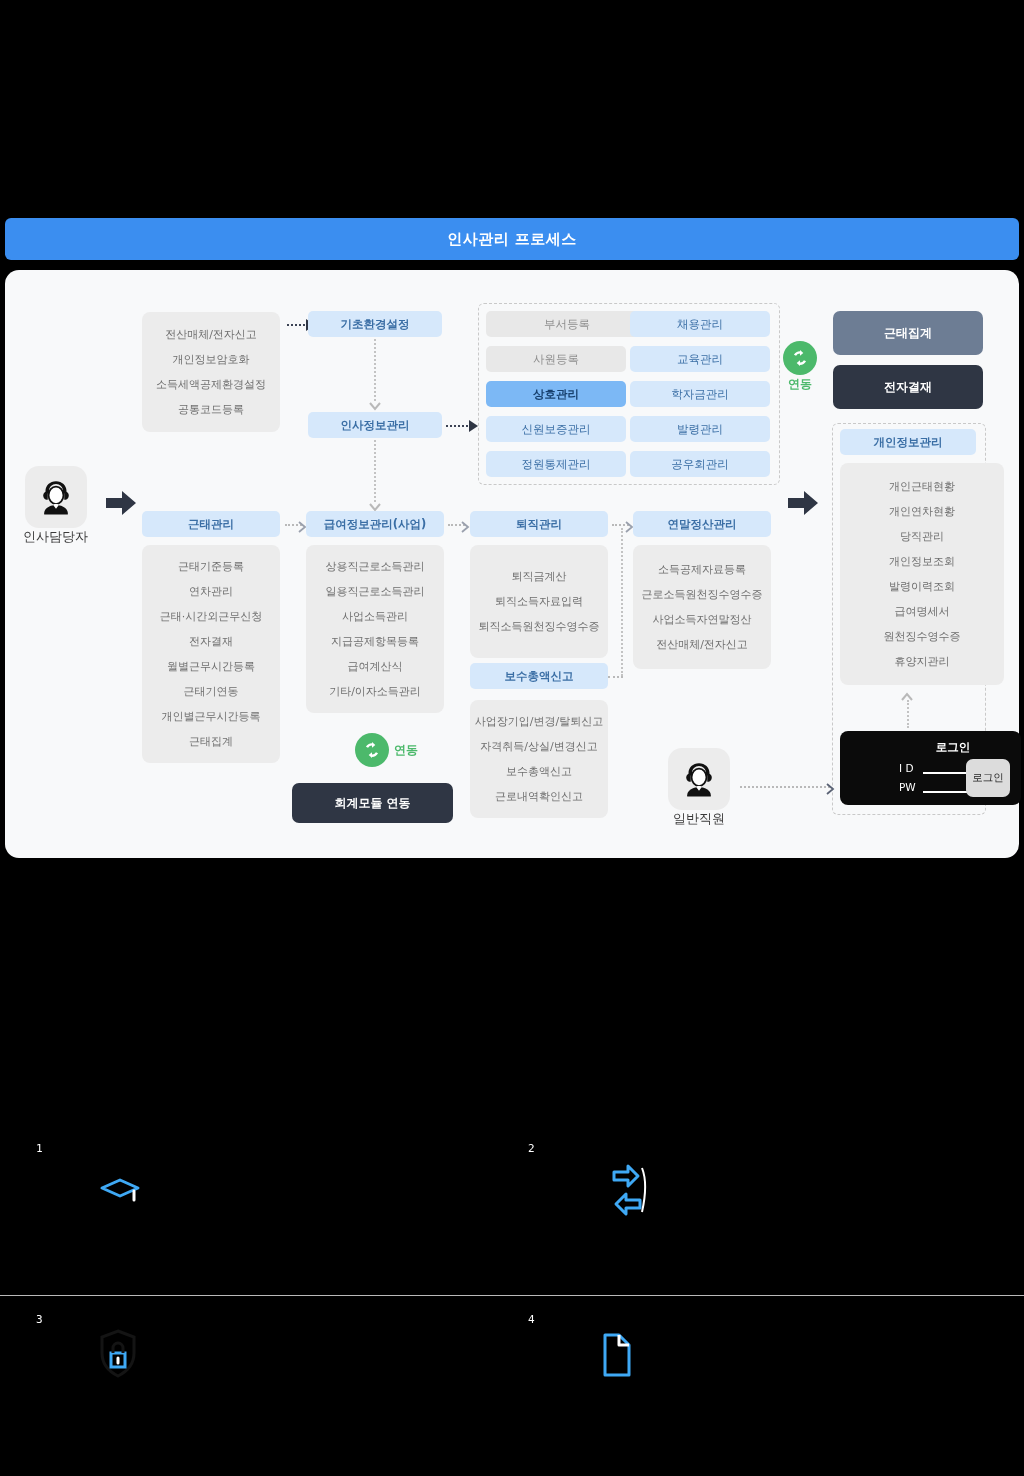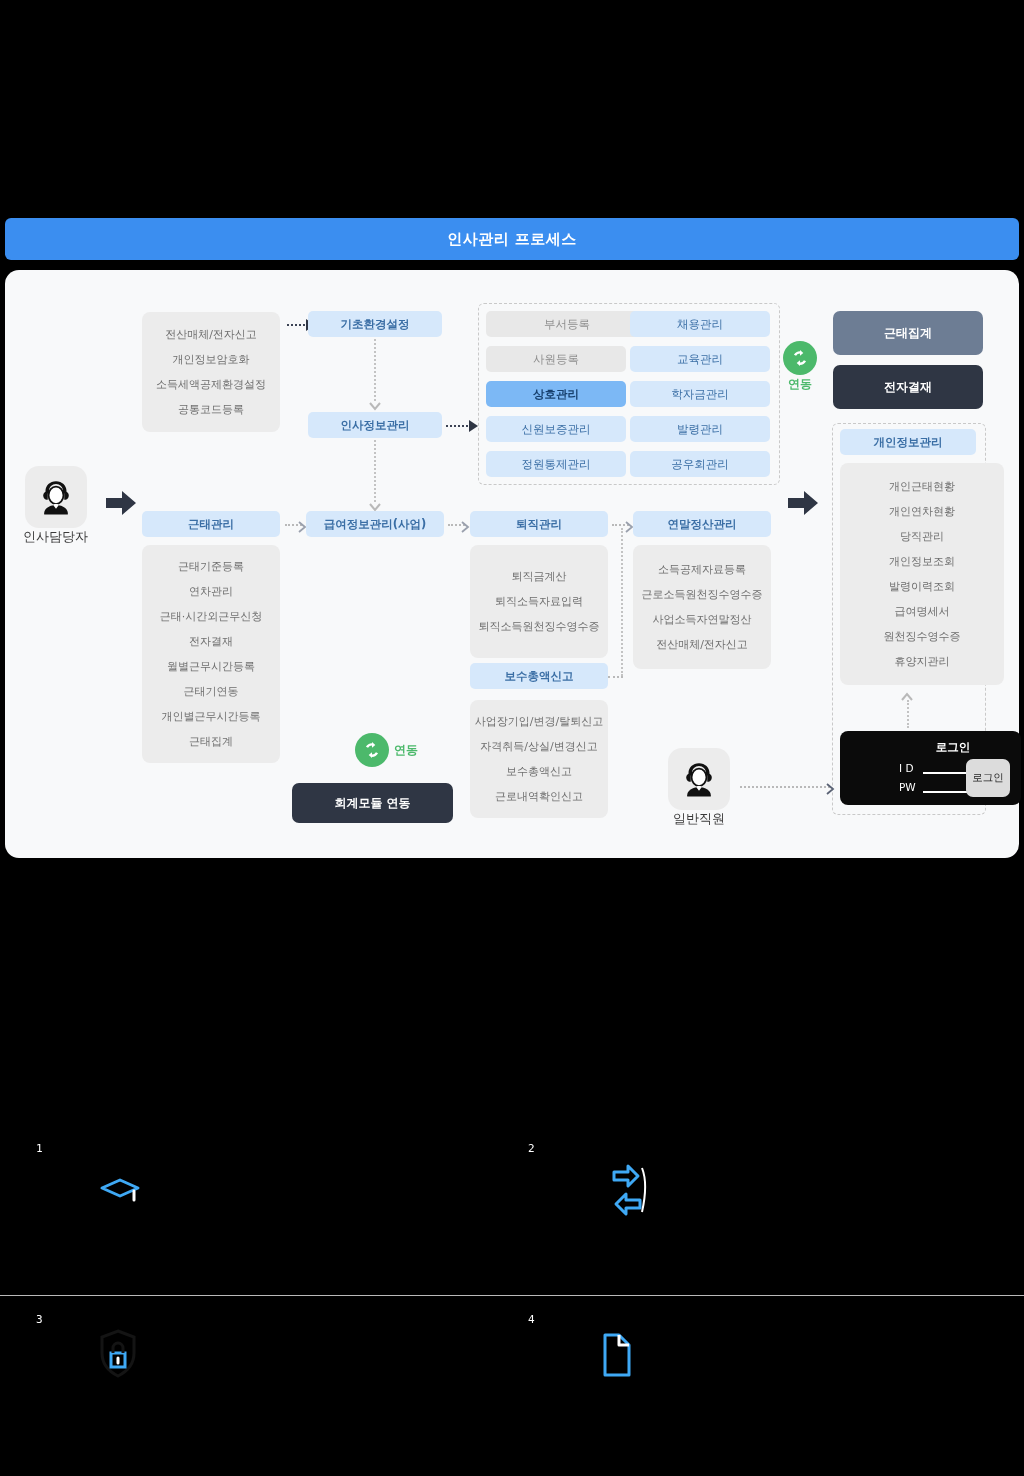--- a/index.html
+++ b/index.html
@@ -190,20 +190,28 @@
       <div class="li">근태집계</div>
     </div>
 
   <div class="hdr" style="left:306px;top:511px;width:138px;">급여정보관리(사업)</div>
   <div class="hline thin" style="left:448px;top:524px;width:17px;"></div>
   <div class="conn" style="left:461px;top:518px;">
     <svg width="10" height="12" viewBox="0 0 10 12">
         <path fill="none" stroke="#9aa0ad" stroke-width="1.8" d="M1 1l6 5-6 5"></path>
       </svg>
   </div>
+  <div class="panel" id="payroll-panel" style="left:306px;top:545px;width:138px;height:168px;">
+      <div class="li">상용직근로소득관리</div>
+      <div class="li">일용직근로소득관리</div>
+      <div class="li">사업소득관리</div>
+      <div class="li">지급공제항목등록</div>
+      <div class="li">급여계산식</div>
+      <div class="li">기타/이자소득관리</div>
+    </div>
 
   <div class="sync" style="left:355px;top:733px;">
     <div class="circ">
       <svg width="22" height="22" viewBox="0 0 24 24">
         <path fill="#fff" d="M12 4.5a7.5 7.5 0 00-6.6 4l2.3 1A5 5 0 0112 7v2.6l3.6-3.1L12 3.2z"></path>
         <path fill="#fff" d="M12 19.5a7.5 7.5 0 006.6-4l-2.3-1A5 5 0 0112 17v-2.6l-3.6 3.1L12 20.8z"></path>
       </svg>
     </div>
     <div class="slabel">연동</div>
   </div>

